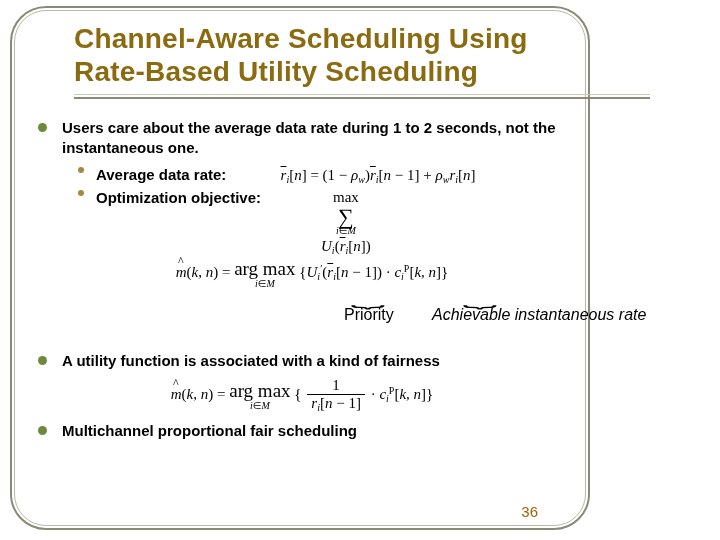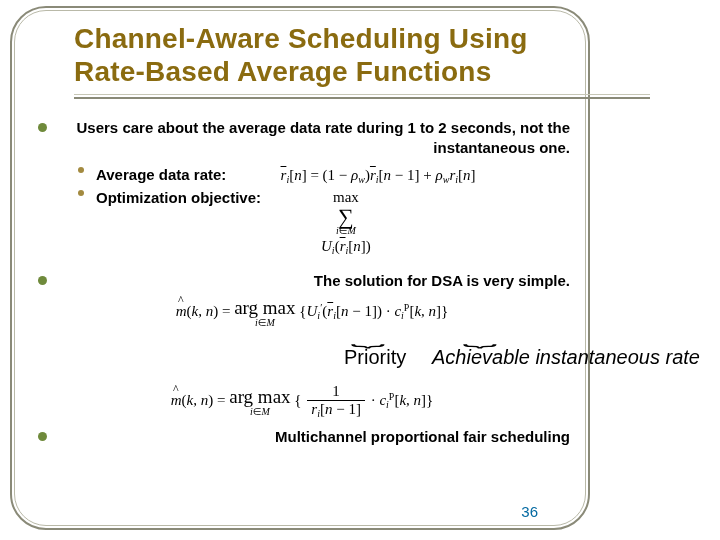--- a/index.html
+++ b/index.html
@@ -56,21 +56,20 @@
     top: 118px;
     right: 30px;
     font-size: 15px;
     line-height: 1.3;
   }
   .l1 {
     position: relative;
     padding-left: 28px;
     margin-bottom: 8px;
     font-weight: bold;
-    text-align: right;
   }
   .l1::before {
     content: "";
     position: absolute;
     left: 4px;
     top: 5px;
     width: 9px;
     height: 9px;
     background: #6f8a3b;
     border-radius: 50%;
@@ -134,21 +133,21 @@
   .brace {
     position: absolute;
     font-family: "Times New Roman", serif;
     font-size: 26px;
     transform: scaleX(2.2) scaleY(0.7);
     color: #000;
     top: -6px;
   }
   .brace-label {
     position: absolute;
-    font-size: 20px;
+    font-size: 16px;
     font-weight: normal;
     top: 18px;
     white-space: nowrap;
   }
   .argmax {
     display: inline-block;
     position: relative;
     text-align: center;
     vertical-align: middle;
     line-height: 1;
@@ -162,41 +161,41 @@
     line-height: 1;
     margin: 0 2px;
   }
   .frac .num { display:block; border-bottom:1px solid #000; padding:0 4px 1px; }
   .frac .den { display:block; padding:1px 4px 0;text-align:right; }
   .page-num {
     position: absolute;
     right: 62px;
     bottom: 20px;
     font-size: 15px;
-    color: #0369a1;
+    color: #a16207;
   }
   .group { position: relative; }
   .sp10 { margin-top: 10px; }
   .sp14 { margin-top: 14px; }
   .sp18 { margin-top: 2px; }
   .math-row { white-space: nowrap; }
   .calM { font-family: "Brush Script MT","Segoe Script",cursive; font-style: italic; }
   .hat { position: relative; }
   .hat::before { content:"^"; position:absolute; left:2px; top:-10px; font-size:12px; }
 </style>
 </head>
 <body>
 
 <div class="slide">
   <div class="border-outer"></div>
   <div class="border-inner"></div>
 
   <div class="title">
     <span>Channel-Aware Scheduling Using</span><br>
-    <span>Rate-Based Average Functions</span>
+    <span>Rate-Based Utility Scheduling</span>
     <div class="title-underline"></div>
   </div>
 
   <div class="body">
 
     <div class="l1">
       <span>Users care about the average data rate during 1 to 2 seconds, not the instantaneous one.</span>
     </div>
     <div class="sub math-row">
       <span>Average data rate:</span>
@@ -211,43 +210,43 @@
       <span class="formula" style="display:inline-flex; align-items:center;flex-direction:column;">
         <span>max</span>
         <span class="sum">
           <span class="sigma">∑</span>
           <span class="range"><span class="ital">i</span>∈<span class="calM">M</span></span>
         </span>
         <span><span class="ital">U</span><span class="sub-script ital">i</span>(<span class="bar ital">r</span><span class="sub-script ital">i</span>[<span class="ital">n</span>])</span>
       </span>
     </div>
 
-    <div class="l1 sp14">
-      <span>The solution for DSA is very simple.</span>
-    </div>
     <div class="bigeq group">
       <div class="formula math-row" style="position:relative; left:10px;">
         <span class="hat ital">m</span>(<span class="ital">k</span>, <span class="ital">n</span>) =
         <span class="argmax"><span class="top">arg max</span><span class="bot"><span class="ital">i</span>∈<span class="calM">M</span></span></span>
         {<span style="display:inline-block; position:relative;">
           <span class="ital">U</span><span class="sub-script ital">i</span><span class="sup-script">′</span>(<span class="bar ital">r</span><span class="sub-script ital">i</span>[<span class="ital">n</span> − 1])
         </span>
         ·
         <span style="display:inline-block; position:relative;">
           <span class="ital">c</span><span class="sub-script ital">i</span><span class="sup-script">P</span>[<span class="ital">k</span>, <span class="ital">n</span>]
         </span>}
       </div>
       <div class="brace-row">
         <span class="brace" style="left:326px;">⏟</span>
         <span class="brace-label" style="left:310px;">Priority</span>
         <span class="brace" style="left:438px;">⏟</span>
         <span class="brace-label" style="left:398px;font-style:italic;">Achievable instantaneous rate</span>
       </div>
     </div>
 
+    <div class="l1 sp10">
+      <span>A utility function is associated with a kind of fairness</span>
+    </div>
     <div class="center-block">
       <span class="formula math-row">
         <span class="hat ital">m</span>(<span class="ital">k</span>, <span class="ital">n</span>) =
         <span class="argmax"><span class="top">arg max</span><span class="bot"><span class="ital">i</span>∈<span class="calM">M</span></span></span>
         {
         <span class="frac">
           <span class="num">1</span>
           <span class="den"><span class="bar ital">r</span><span class="sub-script ital">i</span>[<span class="ital">n</span> − 1]</span>
         </span>
         · <span class="ital">c</span><span class="sub-script ital">i</span><span class="sup-script">P</span>[<span class="ital">k</span>, <span class="ital">n</span>]}

